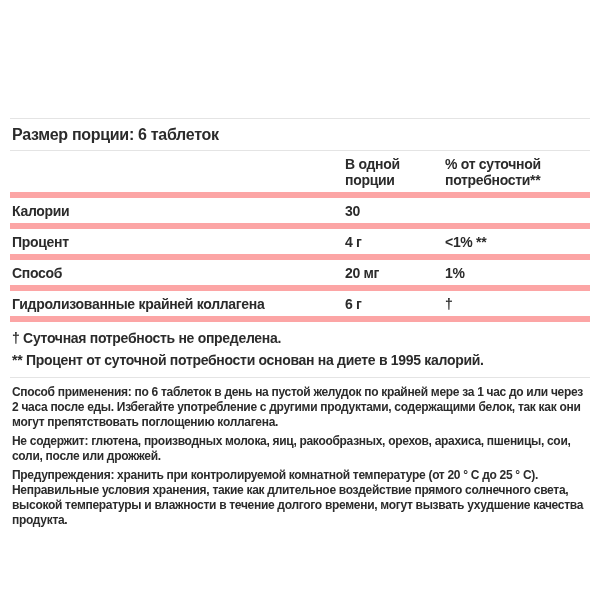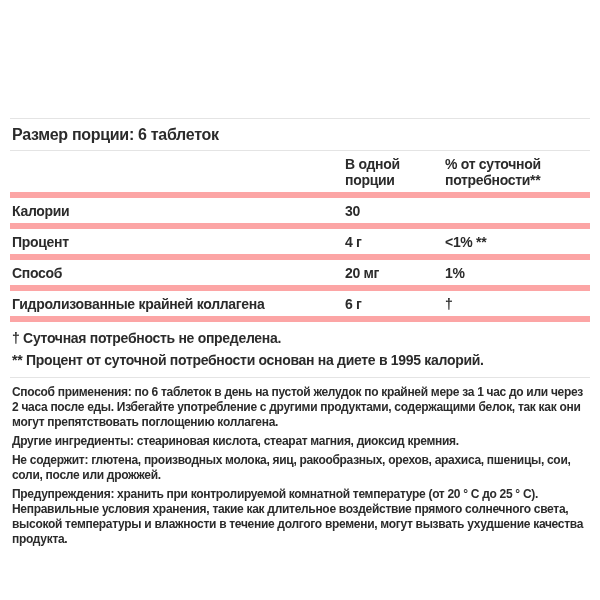--- a/index.html
+++ b/index.html
@@ -97,18 +97,17 @@
 
     <div class="footnotes">
       <p>† Суточная потребность не определена.</p>
       <p>** Процент от суточной потребности основан на диете в 1995 калорий.</p>
     </div>
 
   </section>
 
   <section class="details">
     <p>Способ применения: по 6 таблеток в день на пустой желудок по крайней мере за 1 час до или через 2 часа после еды. Избегайте употребление с другими продуктами, содержащими белок, так как они могут препятствовать поглощению коллагена.</p>
-    <p>Другие ингредиенты: стеариновая кислота, стеарат магния, диоксид кремния.</p>
     <p>Не содержит: глютена, производных молока, яиц, ракообразных, орехов, арахиса, пшеницы, сои, соли, после или дрожжей.</p>
     <p>Предупреждения: хранить при контролируемой комнатной температуре (от 20 ° C до 25 ° C). Неправильные условия хранения, такие как длительное воздействие прямого солнечного света, высокой температуры и влажности в течение долгого времени, могут вызвать ухудшение качества продукта.</p>
   </section>
 
 </div>
 
 </body></html>

